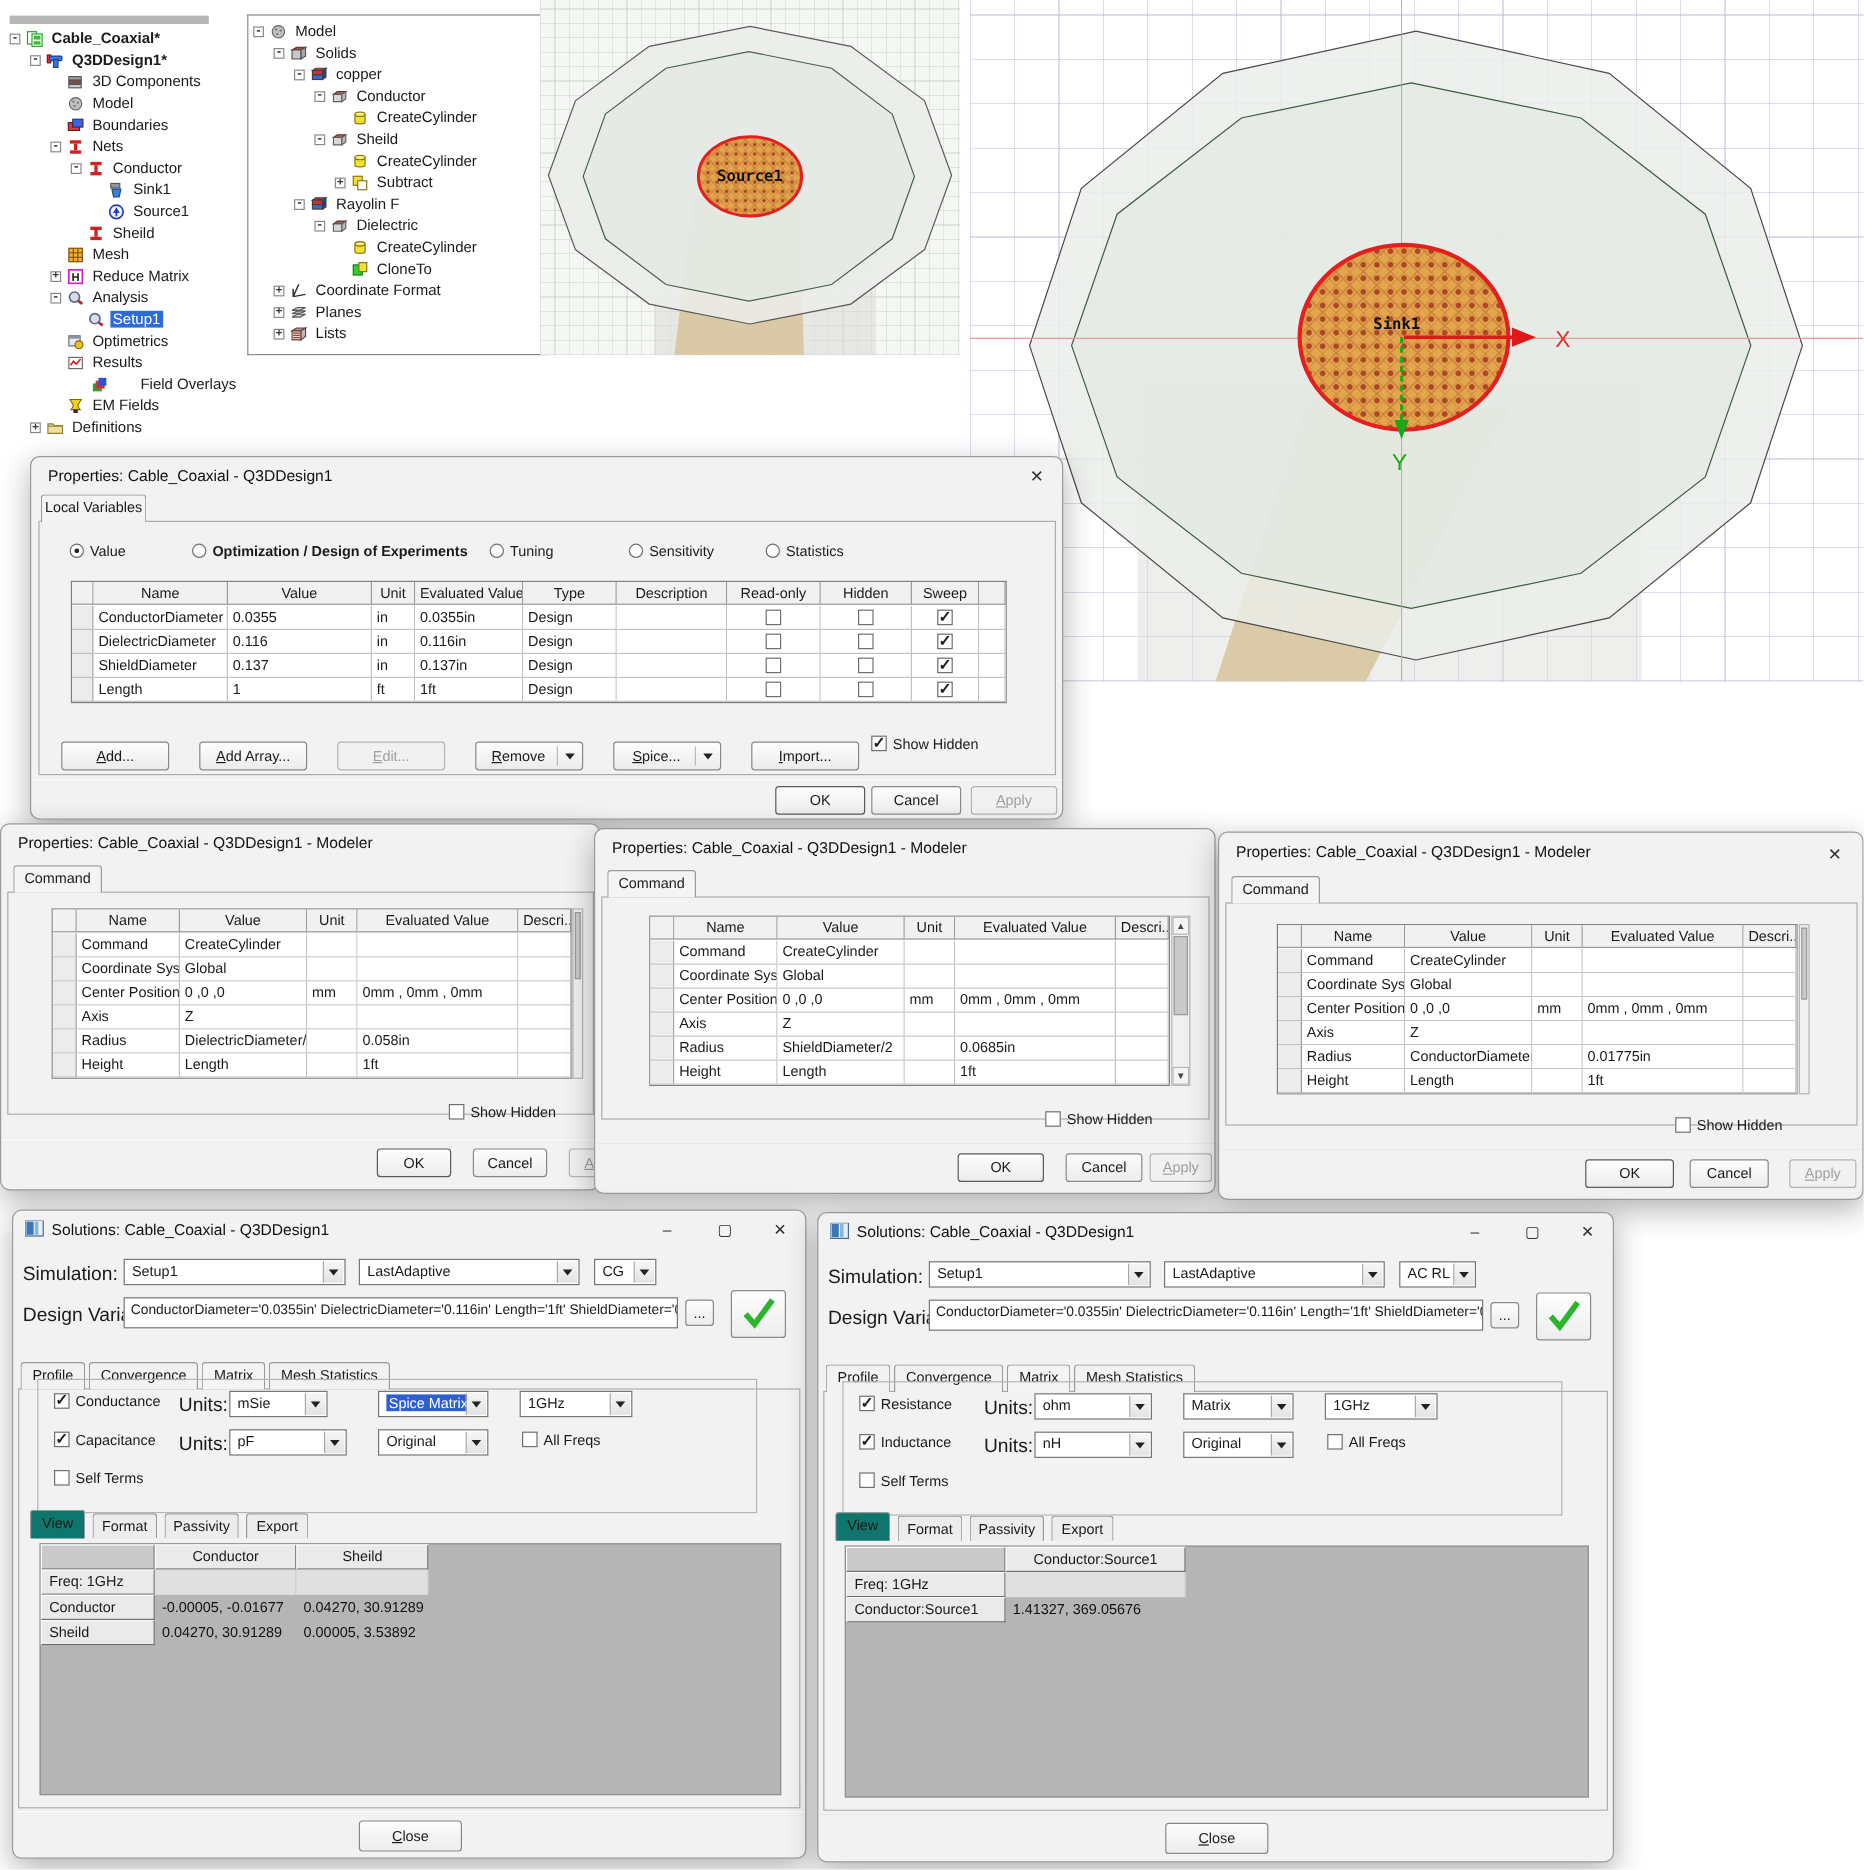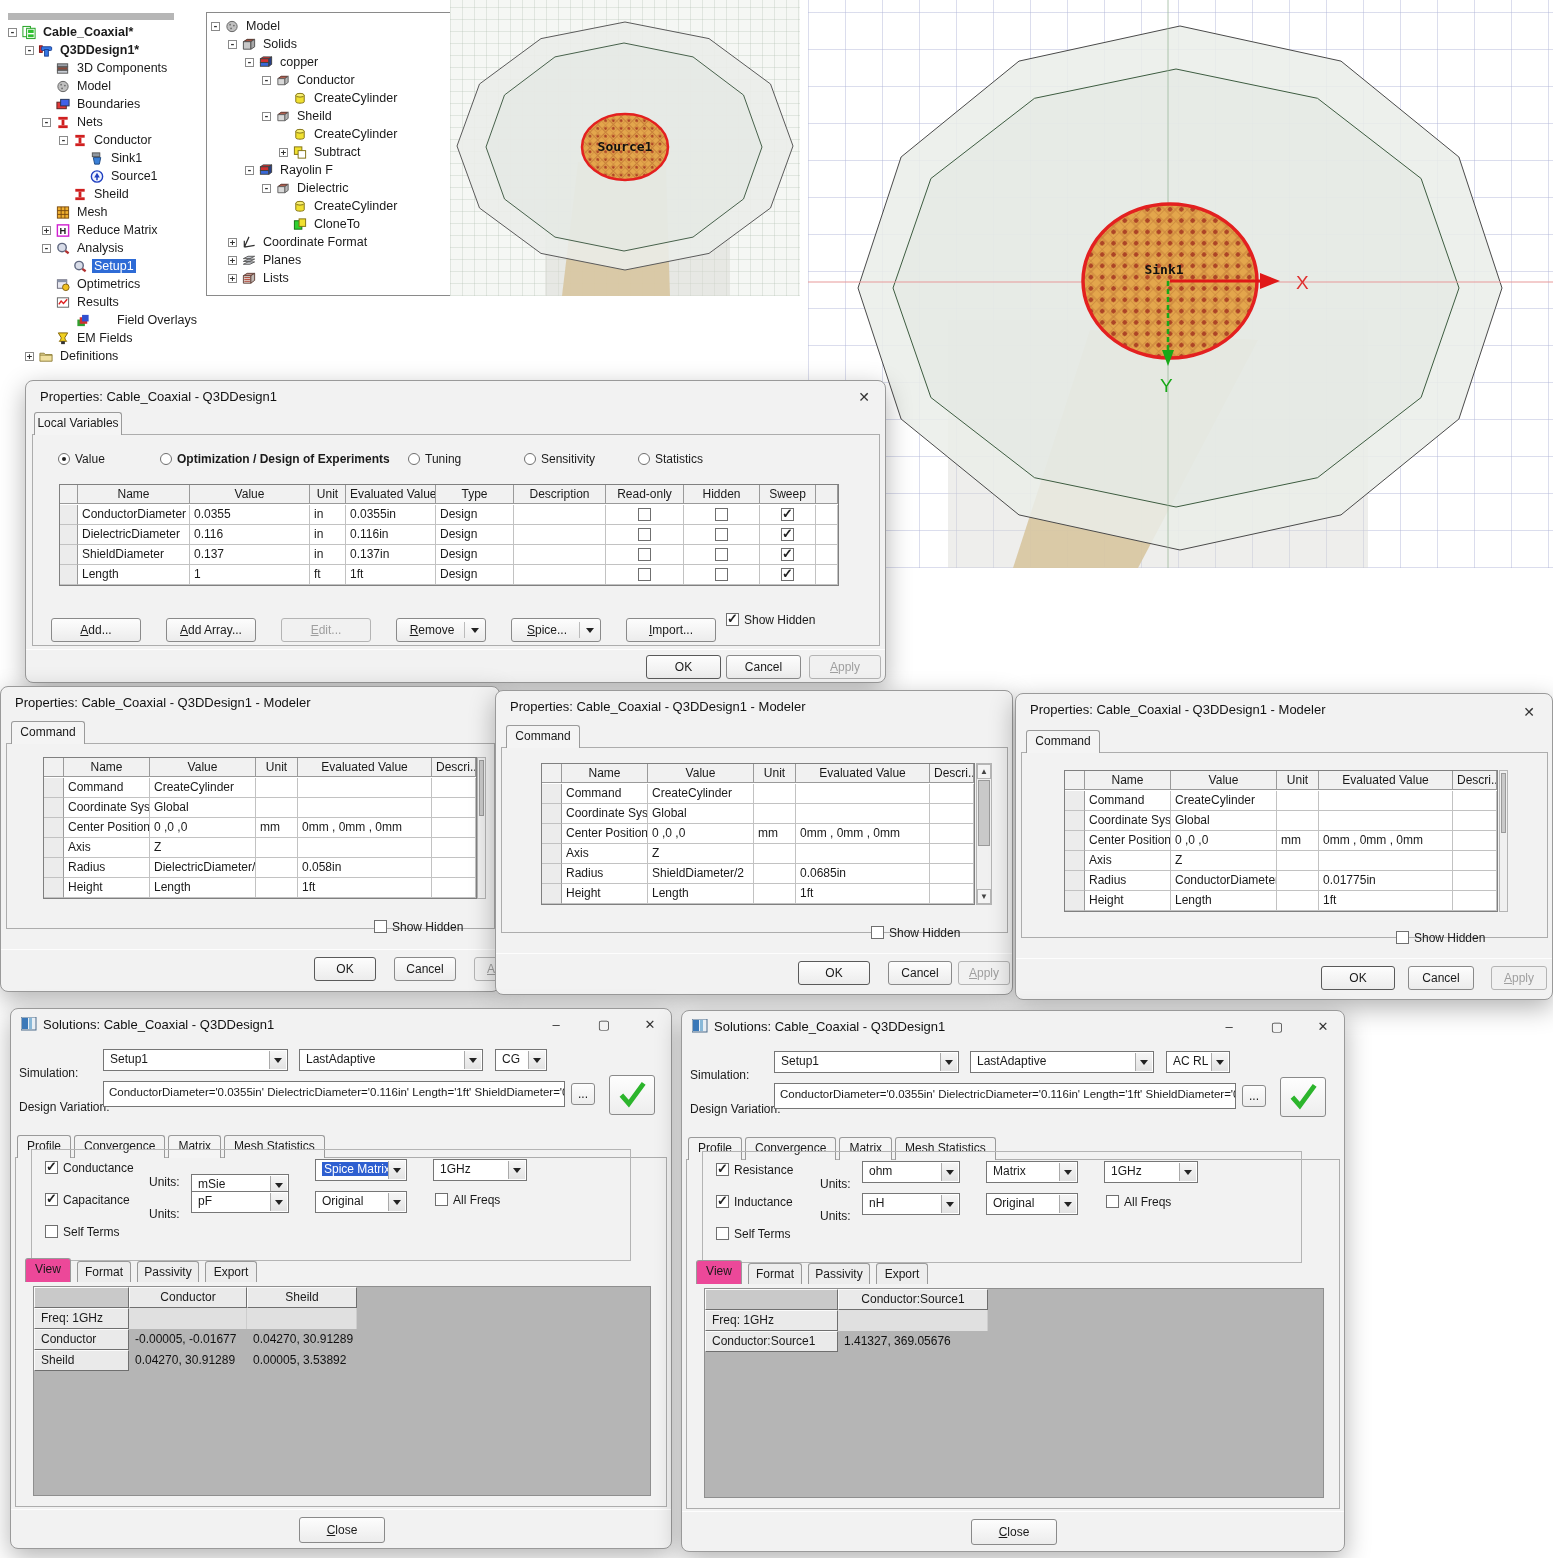--- a/index.html
+++ b/index.html
@@ -79,25 +79,25 @@
   
   .mxcanvas { position:absolute; background:#b5b5b5; border:1px solid #8f8f8f; }
   .mxgrid { display:grid; grid-auto-rows:21px; }
   .mxcell { font-size:12px; white-space:nowrap; overflow:visible; }
   .mxh { background:#eaeaea; border:1px solid; border-color:#fbfbfb #6f6f6f #6f6f6f #fbfbfb; padding:2px 6px; }
   .mxh.c { text-align:center; }
   .mxcorner { background:#c9c9c9; border:1px solid; border-color:#fbfbfb #6f6f6f #6f6f6f #fbfbfb; }
   .mxs { background:#e0e0e0; border-right:1px solid #cdcdcd; }
   .mxv { padding:3px 6px; color:#111; }
 
-  .glabel { position:absolute; font-size:12px; white-space:nowrap;margin-top:12px; }
+  .glabel { position:absolute; font-size:16px; white-space:nowrap; }
   .group { position:absolute; border:1px solid #b4b4b4; }
   .checkbtn { position:absolute; background:linear-gradient(#fefefe,#ededed); border:1px solid #8a8a8a; border-radius:3px; }
   .subtab { position:absolute; border:1px solid #9a9a9a; border-bottom:none; border-radius:3px 3px 0 0; background:#ededed; font-size:12px; text-align:center; padding-top:3px; height:21px; }
-  .subtab.active { background:#ec4899; height:24px; margin-top:-3px; }
+  .subtab.active { background:#0f766e; height:24px; margin-top:-3px; }
   .titleicon { position:absolute; left:10px; top:8px; width:16px; height:14px; }
 </style>
 </head>
 <body>
 
 <div id="stage">
 
   <div id="toolbar-strip" class="abs"></div>
 
   <div class="treepanel" style="left:6px;top:23px;width:185px;">
@@ -806,21 +806,21 @@
       <div class="field" style="left:92px;top:72px;width:462px;height:26px">ConductorDiameter='0.0355in' DielectricDiameter='0.116in' Length='1ft' ShieldDiameter='0.137in'</div>
       <button class="btn" style="left:560px;top:74px;width:24px;height:22px;line-height:18px">...</button>
       <button class="checkbtn" style="left:598px;top:66px;width:46px;height:40px"><svg viewBox="0 0 32 32" width="40" height="34">
           <path d="M6 17 L13 25 L27 6" fill="none" stroke="#2cb52c" stroke-width="4.5"></path>
         </svg></button>
       <div class="tabsrow" style="left:6px;top:126px"><span class="tab">Profile</span><span class="tab">Convergence</span><span class="tab active">Matrix</span><span class="tab">Mesh Statistics</span></div>
       <div class="frame" style="left:4px;top:148px;width:652px;height:350px"></div>
       <div class="group" style="left:20px;top:140px;width:600px;height:112px;z-index:4"></div>
       <span style="position:absolute;left:34px;top:152px;z-index:5"><span class="cb checked"></span><span class="cblabel">Conductance</span></span>
       <div class="glabel" style="left:138px;top:154px;z-index:5">Units:</div>
-      <div class="combo" style="left:180px;top:165px;width:98px;z-index:5"><span class="cval">mSie</span><span class="carr"></span></div>
+      <div class="combo" style="left:180px;top:150px;width:82px;z-index:5"><span class="cval">mSie</span><span class="carr"></span></div>
       <div class="combo" style="left:304px;top:150px;width:92px;z-index:5"><span class="cval hl">Spice Matrix</span><span class="carr"></span></div>
       <div class="combo" style="left:422px;top:150px;width:94px;z-index:5"><span class="cval">1GHz</span><span class="carr"></span></div>
       <span style="position:absolute;left:34px;top:184px;z-index:5"><span class="cb checked"></span><span class="cblabel">Capacitance</span></span>
       <div class="glabel" style="left:138px;top:186px;z-index:5">Units:</div>
       <div class="combo" style="left:180px;top:182px;width:98px;z-index:5"><span class="cval">pF</span><span class="carr"></span></div>
       <div class="combo" style="left:304px;top:182px;width:92px;z-index:5"><span class="cval">Original</span><span class="carr"></span></div>
       <span style="position:absolute;left:424px;top:184px;z-index:5"><span class="cb"></span><span class="cblabel">All Freqs</span></span>
       <span style="position:absolute;left:34px;top:216px;z-index:5"><span class="cb"></span><span class="cblabel">Self Terms</span></span>
       <div style="position:absolute;left:14px;top:252px;z-index:5" class="viewtabs">
         <span class="subtab active" style="left: 0px; width: 46px; top: 0px;">View</span>

